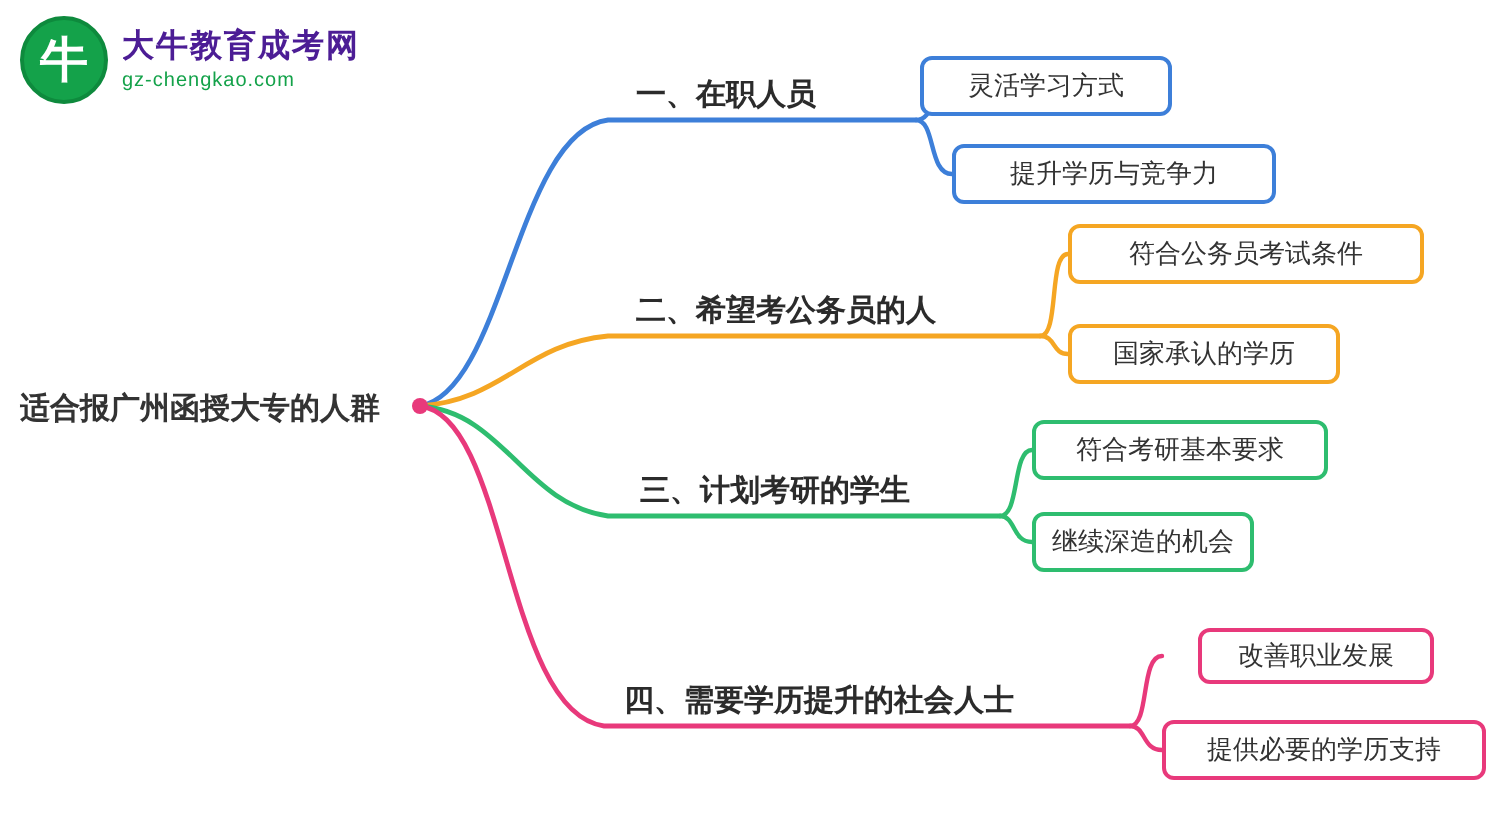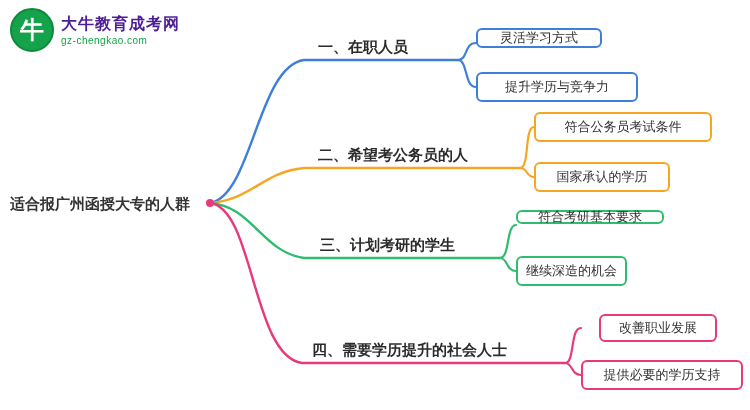--- a/index.html
+++ b/index.html
@@ -67,28 +67,28 @@
     </div>
     <div class="logo-text">
       <div class="logo-title">大牛教育成考网</div>
       <div class="logo-domain">gz-chengkao.com</div>
     </div>
   </div>
 
   <div class="root-label">适合报广州函授大专的人群</div>
 
   <div class="branch-label" style="left:318px;top:38px;">一、在职人员</div>
-  <div class="leaf bc1" style="left:476px;top:28px;width:126px;height:20px;">灵活学习方式</div>
+  <div class="leaf bc1" style="left:460px;top:28px;width:126px;height:30px;">灵活学习方式</div>
   <div class="leaf bc1" style="left:476px;top:72px;width:162px;height:30px;">提升学历与竞争力</div>
 
   <div class="branch-label" style="left:318px;top:146px;">二、希望考公务员的人</div>
   <div class="leaf bc2" style="left:534px;top:112px;width:178px;height:30px;">符合公务员考试条件</div>
   <div class="leaf bc2" style="left:534px;top:162px;width:136px;height:30px;">国家承认的学历</div>
 
   <div class="branch-label" style="left:320px;top:236px;">三、计划考研的学生</div>
-  <div class="leaf bc3" style="left:516px;top:210px;width:148px;height:14px;text-align:right;">符合考研基本要求</div>
+  <div class="leaf bc3" style="left:516px;top:210px;width:148px;height:30px;text-align:right;">符合考研基本要求</div>
   <div class="leaf bc3" style="left:516px;top:256px;width:111px;height:30px;">继续深造的机会</div>
 
   <div class="branch-label" style="left:312px;top:341px;">四、需要学历提升的社会人士</div>
   <div class="leaf bc4" style="left:581px;top:314px;width:118px;height:28px;margin-left:18px;">改善职业发展</div>
   <div class="leaf bc4" style="left:581px;top:360px;width:162px;height:30px;">提供必要的学历支持</div>
 
 </div>
 
 </body></html>

